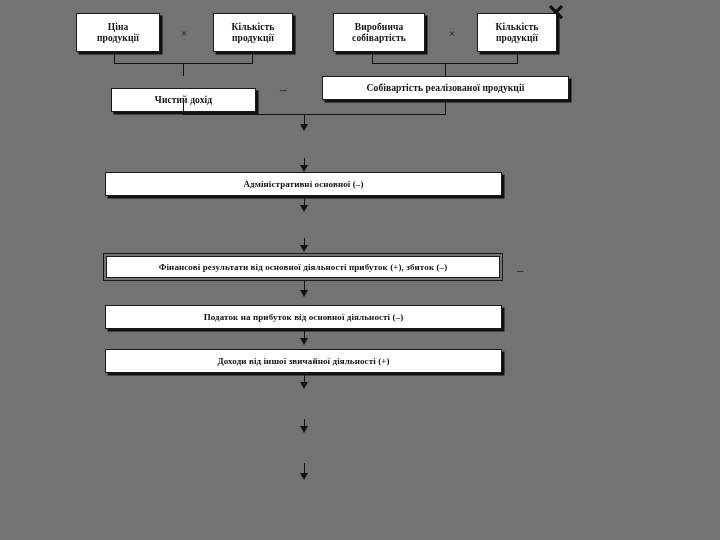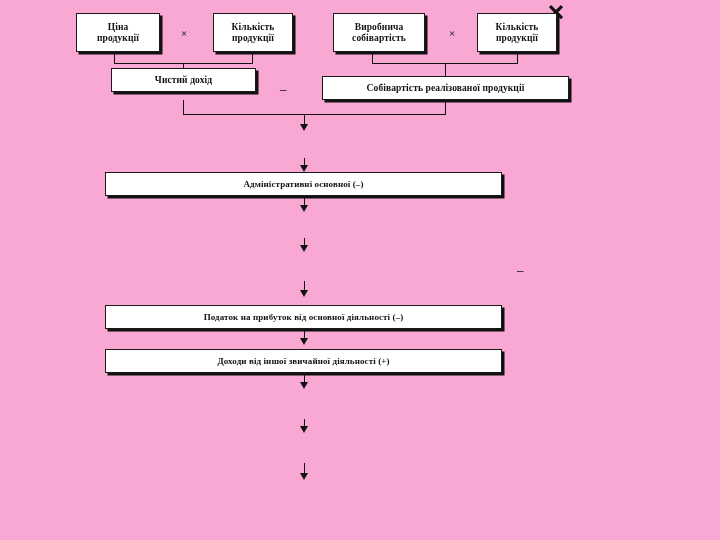--- a/index.html
+++ b/index.html
@@ -11,21 +11,21 @@
     width: 720px;
     height: 540px;
     font-family: "Liberation Serif", serif;
     color: #111111;
     overflow: hidden;
   }
   #canvas {
     position: relative;
     width: 720px;
     height: 540px;
-    background: #f9a8d4;
+    background: #737373;
     font-family: Liberation Serif, serif;
   }
 
   
   .box {
     position: absolute;
     box-sizing: border-box;
     background: #ffffff;
     border: 1.3px solid #1a1a1a;
     box-shadow: 2.5px 2.5px 0 0 #111111;
@@ -142,21 +142,21 @@
   <div class="vline" style="left:114px; top:52px; height:11px;"></div>
   <div class="vline" style="left:252px; top:52px; height:11px;"></div>
   <div class="hline" style="left:114px; top:63px; width:139px;"></div>
   <div class="vline" style="left:183px; top:63px; height:13px;"></div>
 
   <div class="vline" style="left:372px; top:52px; height:11px;"></div>
   <div class="vline" style="left:517px; top:52px; height:11px;"></div>
   <div class="hline" style="left:372px; top:63px; width:146px;"></div>
   <div class="vline" style="left:445px; top:63px; height:13px;"></div>
 
-  <div class="box small" style="left:111px; top:68px; width:145px; height:24px;">
+  <div class="box small" style="left:111px; top:88px; width:145px; height:24px;">
     <span>Чистий дохід</span>
   </div>
 
   <span class="op minus" style="left:280px; top:82px;">–</span>
 
   <div class="box small" style="left:322px; top:76px; width:247px; height:24px;">
     <span>Собівартість реалізованої продукції</span>
   </div>
 
   <div class="vline" style="left:183px; top:100px; height:14px;"></div>
@@ -170,20 +170,23 @@
 
   <div class="box wide" style="left:105px; top:172px; width:397px; height:24px;">
     <span>Адміністративні основної (–)</span>
   </div>
   <div class="vline" style="left:304px; top:198px; height:9px;"></div>
   <div class="arrow" style="left:300px; top:205px;"></div>
 
   <div class="vline" style="left:304px; top:238px; height:9px;"></div>
   <div class="arrow" style="left:300px; top:245px;"></div>
 
+  <div class="box wide framed" style="left:106px; top:256px; width:394px; height:22px;">
+    <span>Фінансові результати від основної діяльності прибуток (+), збиток (–)</span>
+  </div>
   <span class="op minus" style="left:517px; top:263px;">–</span>
   <div class="vline" style="left:304px; top:281px; height:11px;"></div>
   <div class="arrow" style="left:300px; top:290px;"></div>
 
   <div class="box wide" style="left:105px; top:305px; width:397px; height:24px;">
     <span>Податок на прибуток від основної діяльності (–)</span>
   </div>
   <div class="vline" style="left:304px; top:331px; height:9px;"></div>
   <div class="arrow" style="left:300px; top:338px;"></div>
 

